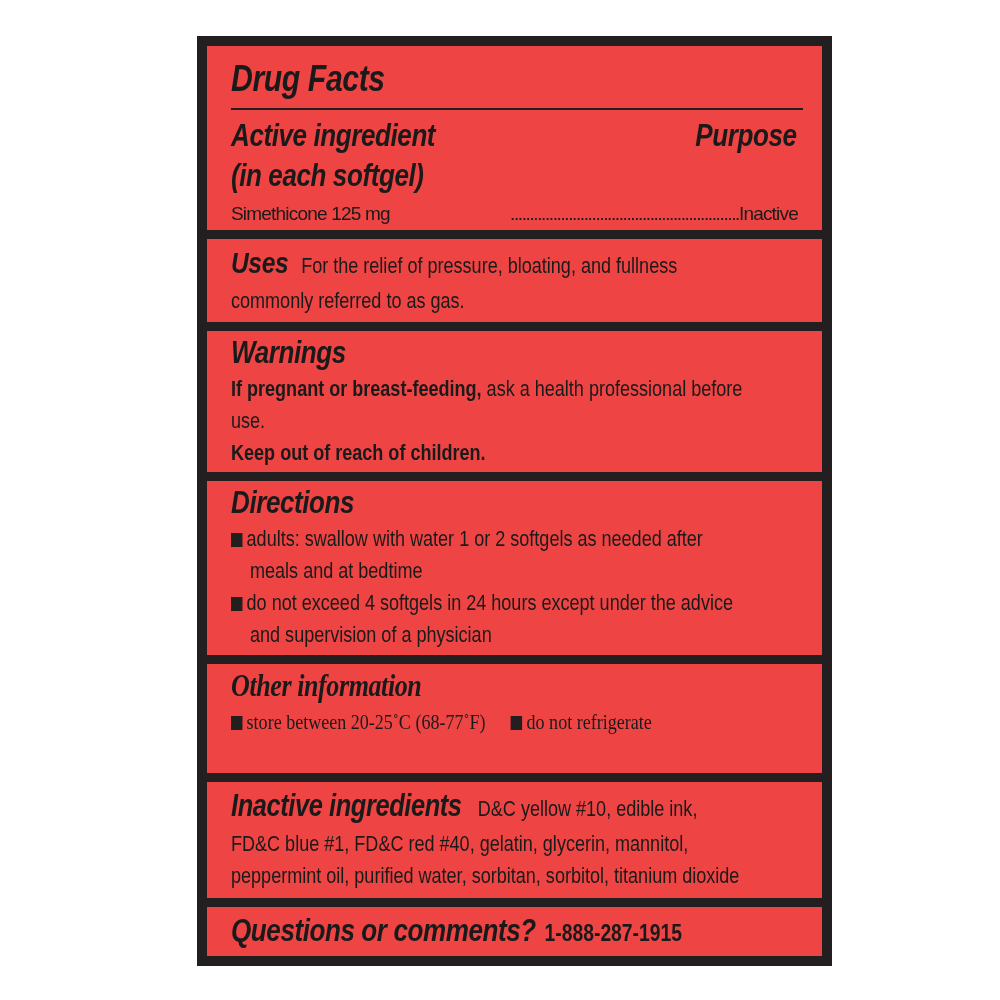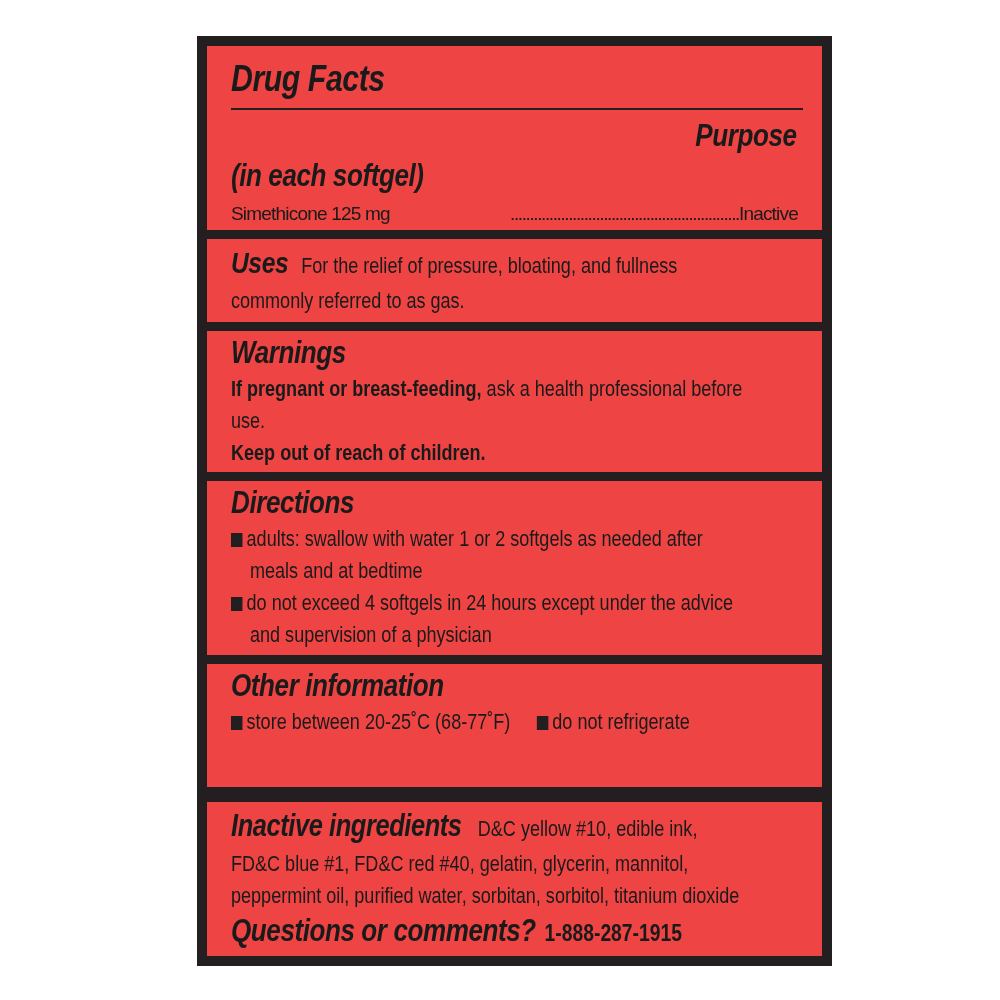--- a/index.html
+++ b/index.html
@@ -86,20 +86,23 @@
 </head>
 <body>
 
 <div class="label">
 
   <div class="panel" style="top:10px; height:184px;">
     <div class="row" style="top:12px;">
       <span class="title narrow-title" style="font-size:36px;">Drug Facts</span>
     </div>
     <div class="hr" style="top:62px;"></div>
+    <div class="row" style="top:72px;">
+      <span class="title narrow-title" style="font-size:31px;">Active ingredient</span>
+    </div>
     <div class="row" style="top:72px; left:auto; right:25px;">
       <span class="title" style="font-size:31px; display:inline-block; transform:scaleX(0.84); transform-origin:right center;">Purpose</span>
     </div>
     <div class="row" style="top:112px;">
       <span class="title narrow-title" style="font-size:31px;">(in each softgel)</span>
     </div>
     <div class="row body-text" style="top:152px; left:24px; right:24px; display:flex;text-align:right;">
       <span class="narrow" style="transform:none; font-size:19px; letter-spacing:-0.8px;">Simethicone 125 mg</span>
       <span style="flex:1; overflow:hidden; font-size:19px; letter-spacing:-1.4px;">...........................................................</span>
       <span style="font-size:19px; letter-spacing:-0.8px;">Inactive</span>
@@ -150,34 +153,34 @@
     <div class="row body-text" style="top:106px;">
       <span class="narrow" style="font-size:22px;">
         <span class="bullet"></span><span>do not exceed 4 softgels in 24 hours except under the advice</span>
       </span>
     </div>
     <div class="row body-text" style="top:138px; left:43px;">
       <span class="narrow" style="font-size:22px;">and supervision of a physician</span>
     </div>
   </div>
 
-  <div class="panel" style="top:628px; height:123px;">
+  <div class="panel" style="top:628px; height:109px;font-family:Liberation Serif, serif;">
     <div class="row" style="top:4px;">
       <span class="title narrow-title" style="font-size:31px;">Other information</span>
     </div>
     <div class="row body-text" style="top:42px;">
       <span class="narrow" style="font-size:22px;">
         <span class="bullet"></span><span>store between 20-25˚C (68-77˚F)</span>
         <span style="display:inline-block; width:20px;"></span>
         <span class="bullet"></span><span>do not refrigerate</span>
       </span>
     </div>
   </div>
 
-  <div class="panel" style="top:746px; height:116px;margin-top:20px;">
+  <div class="panel" style="top:746px; height:116px;">
     <div class="row body-text" style="top:8px;">
       <span class="narrow">
         <span class="title" style="font-size:31px;">Inactive ingredients</span>
         <span style="margin-left:14px; font-size:22px;">D&amp;C yellow #10, edible ink,</span>
       </span>
     </div>
     <div class="row body-text" style="top:46px;">
       <span class="narrow" style="font-size:22px;">FD&amp;C blue #1, FD&amp;C red #40, gelatin, glycerin, mannitol,</span>
     </div>
     <div class="row body-text" style="top:78px;">

